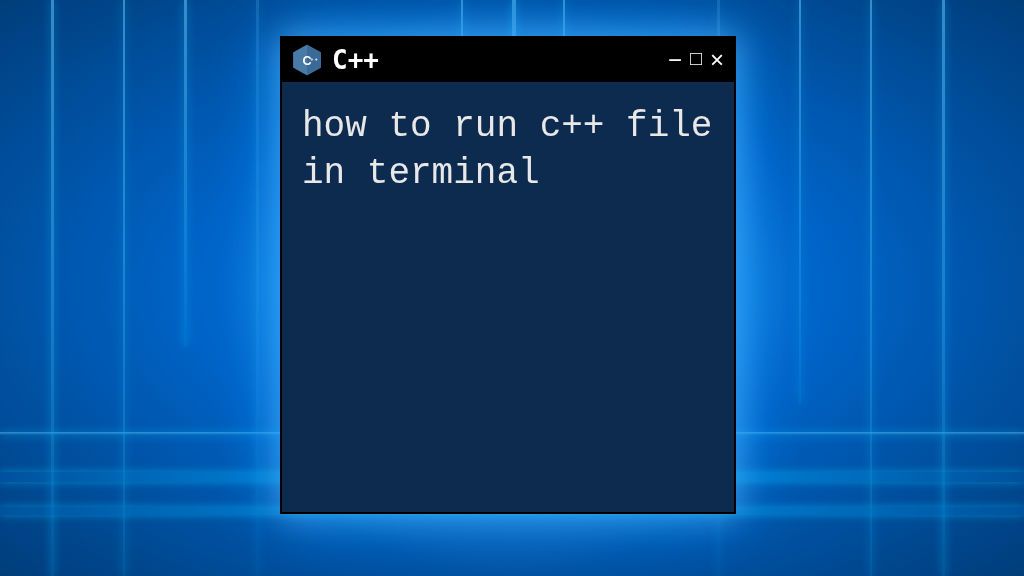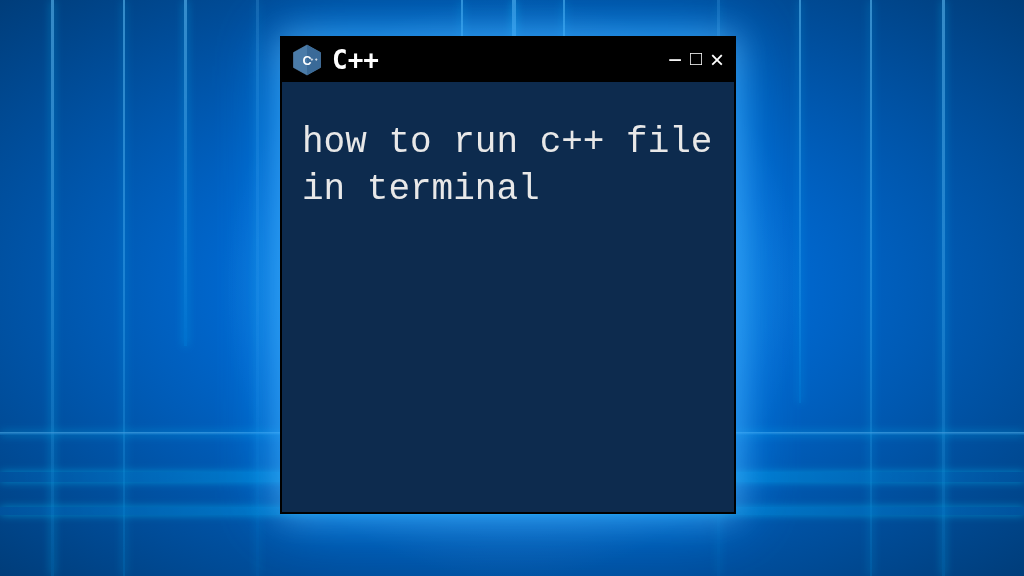--- a/index.html
+++ b/index.html
@@ -99,21 +99,21 @@
       color: #fff;
       font-size: 24px;
       line-height: 1;
       cursor: pointer;
       font-family: Arial, sans-serif;
     }
     
     .terminal-body {
       background: #0d2b4e;
       height: calc(100% - 44px);
-      padding: 38px 20px;
+      padding: 22px 20px;
     }
     
     .terminal-text {
       color: #e8e8e8;
       font-size: 36px;
       line-height: 1.3;
       font-family: 'Consolas', 'Courier New', monospace;
       letter-spacing: 0px;
     }
   </style>

